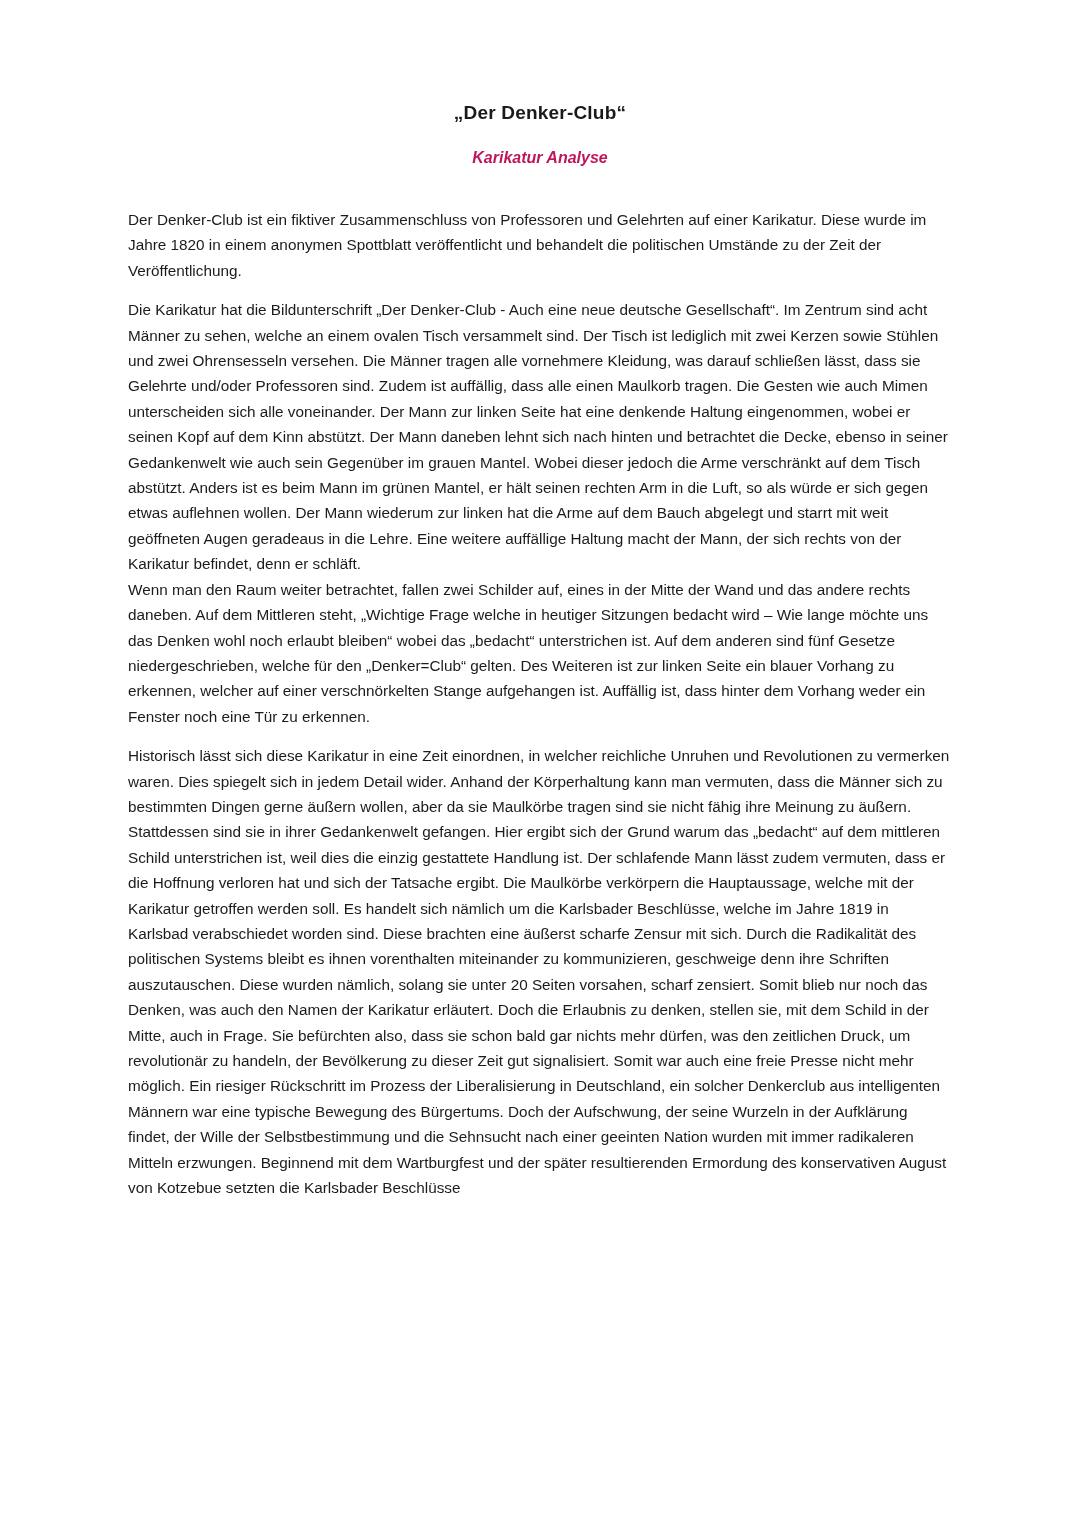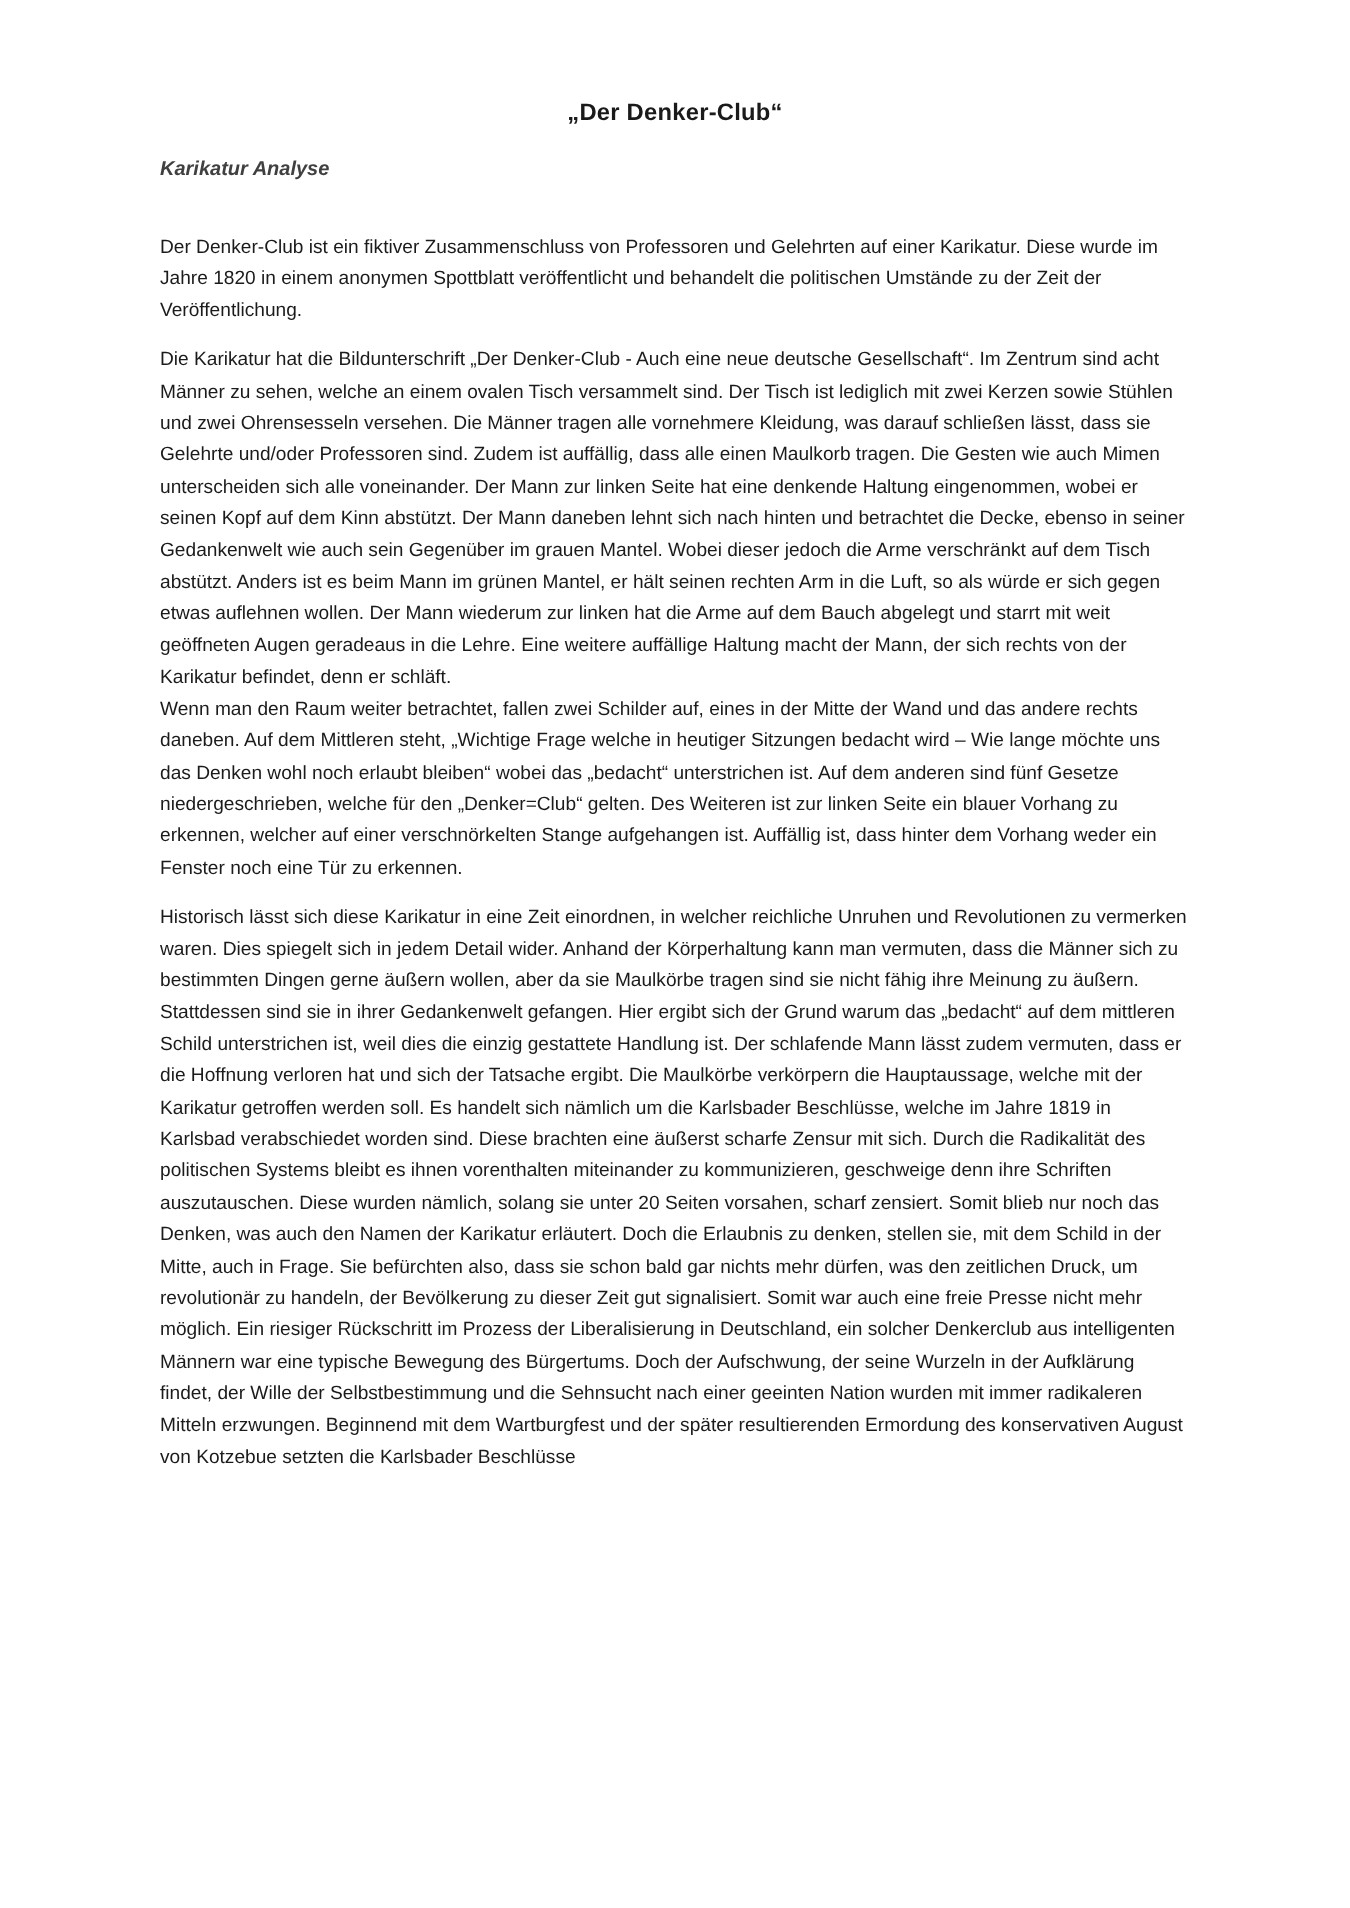--- a/index.html
+++ b/index.html
@@ -11,38 +11,38 @@
     width: 1080px;
     height: 1526px;
     overflow: hidden;
     font-family: "Liberation Sans", sans-serif;
     color: #1b1b1b;
   }
   .page {
     box-sizing: border-box;
     width: 1080px;
     height: 1526px;
-    padding: 80px 128px 0 128px;
+    padding: 102px 128px 0 128px;
     background: #ffffff;
   }
   .doc-title {
     margin: 0;
     text-align: center;
     font-size: 19px;
     font-weight: bold;
     color: #1a1a1a;
     letter-spacing: 0.2px;
   }
   .doc-subtitle {
     margin: 25px 0 0 0;
-    text-align: left;
+    text-align: center;
     font-size: 16px;
     font-weight: bold;
     font-style: italic;
-    color: #404040;
+    color: #be185d;
   }
   .body-text {
     margin-top: 40px;
   }
   p.para {
     margin: 0 0 14px 0;
     font-size: 15.3px;
     line-height: 25.4px;
     text-align: left;
     color: #1b1b1b;

